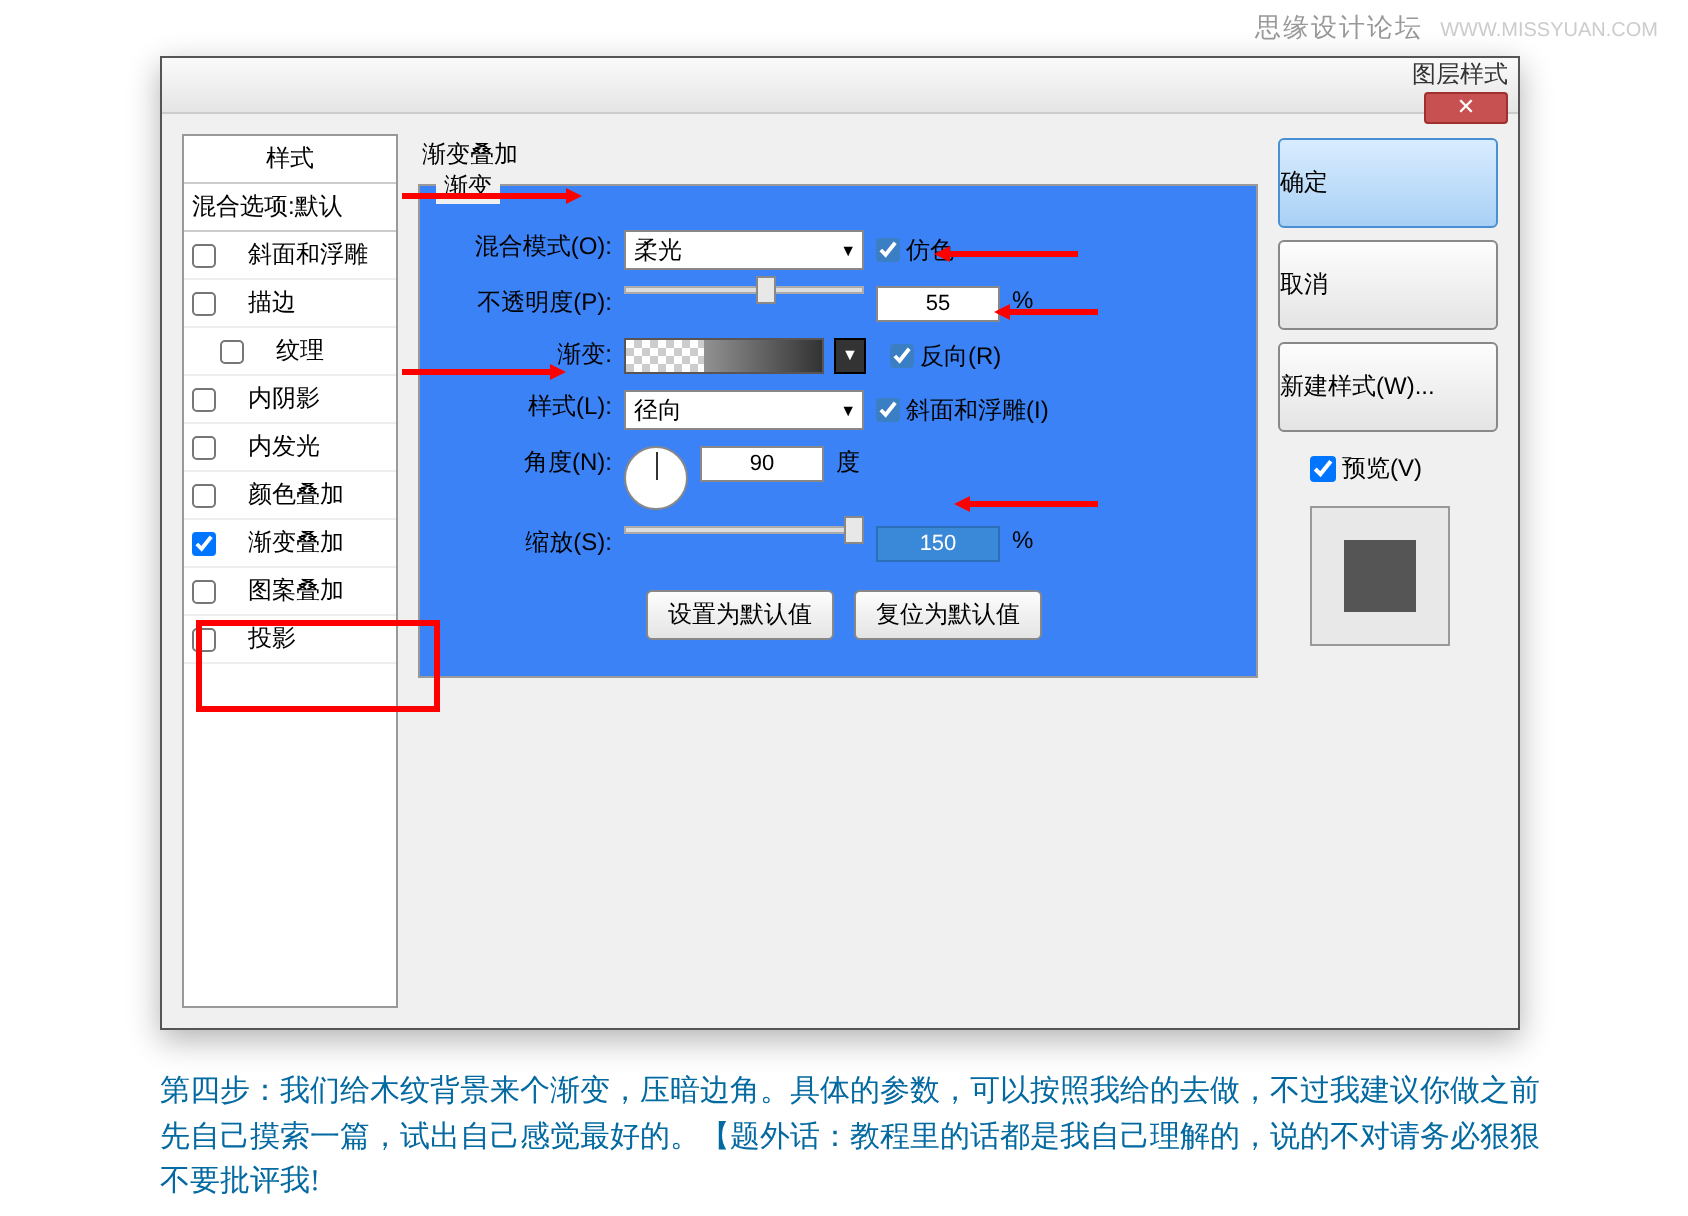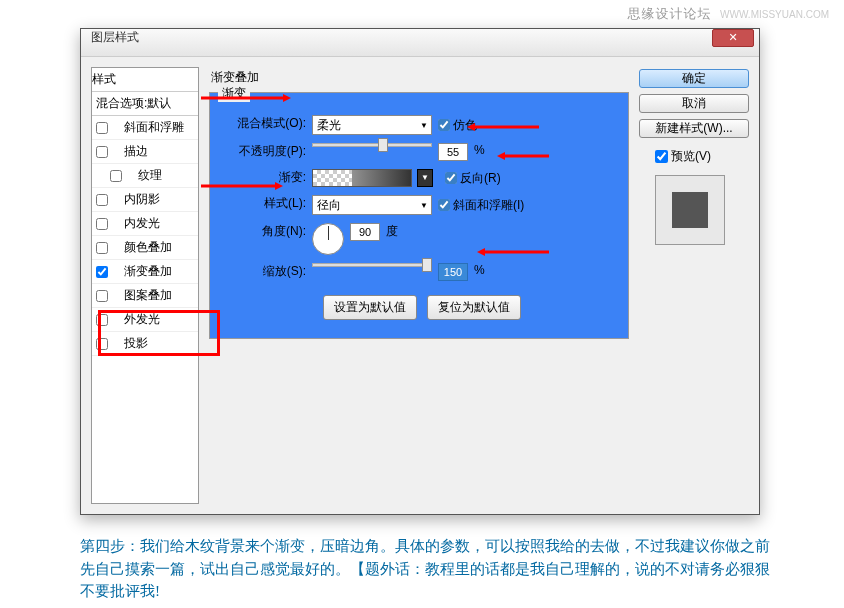--- a/index.html
+++ b/index.html
@@ -33,23 +33,24 @@
       height: 487px;
       background: #f0f0f0;
       border: 1px solid #555;
       box-shadow: 0 5px 15px rgba(0,0,0,0.3);
     }
     .titlebar {
       height: 28px;
       background: linear-gradient(to bottom, #fafafa, #e5e5e5);
       border-bottom: 1px solid #ccc;
       display: flex;
-      align-items: flex-start;
+      align-items: flex-end;
       padding: 0 5px 0 10px;
       position: relative;
+      flex-direction: column;
     }
     .titlebar-text { flex: 1; color: #333; }
     .close-btn {
       width: 42px;
       height: 18px;
       background: #c75050;
       border: 1px solid #a03030;
       border-radius: 2px;
       color: #fff;
       text-align: center;
@@ -62,20 +63,21 @@
       height: calc(100% - 28px);
       padding: 10px;
       gap: 10px;
     }
     .styles-panel {
       width: 108px;
       background: #fff;
       border: 1px solid #999;
     }
     .styles-header {
+      text-align: center;
       border-bottom: 1px solid #ccc;
       padding: 3px 0;
     }
     .styles-sub {
       border-bottom: 1px solid #ccc;
       padding: 3px 4px;
     }
     .style-item {
       padding: 3px 4px;
       border-bottom: 1px solid #eee;
@@ -160,21 +162,21 @@
     }
     .slider-thumb {
       position: absolute;
       width: 10px;
       height: 14px;
       background: #e8e8e8;
       border: 1px solid #888;
       top: -6px;
     }
     .value-box {
-      width: 30px;
+      width: 62px;
       height: 18px;
       border: 1px solid #888;
       background: #fff;
       text-align: center;
       line-height: 16px;
       font-size: 11px;
     }
     .value-box.highlit {
       background: #3a89d8;
       color: #fff;
@@ -242,26 +244,26 @@
       cursor: pointer;
     }
     .right-panel {
       width: 110px;
       display: flex;
       flex-direction: column;
       gap: 6px;
       padding-top: 2px;
     }
     .btn {
-      padding: 0 0;
+      padding: 13px 0;
       background: linear-gradient(to bottom, #fdfdfd, #e4e4e4);
       border: 1px solid #888;
       border-radius: 3px;
       font-size: 12px;
-      text-align: center;
+      text-align: left;
       cursor: pointer;
     }
     .btn.primary {
       background: linear-gradient(to bottom, #d9ecff, #a8d0f5);
       border: 1px solid #4a8fd4;
     }
     .preview-check {
       display: flex;
       align-items: center;
       gap: 3px;
@@ -342,24 +344,20 @@
             <input type="checkbox" style="">
             <span>颜色叠加</span>
           </div>
           <div class="style-item highlight">
             <input type="checkbox" checked="" style="">
             <span>渐变叠加</span>
           </div>
           <div class="style-item">
             <input type="checkbox" style="">
             <span>图案叠加</span>
-          </div>
-          <div class="style-item">
-            <input type="checkbox" style="">
-            <span>外发光</span>
           </div>
           <div class="style-item">
             <input type="checkbox" style="">
             <span>投影</span>
           </div>
         </div>
     </div>
 
     <div class="main-panel">
       <div class="panel-title">渐变叠加</div>

